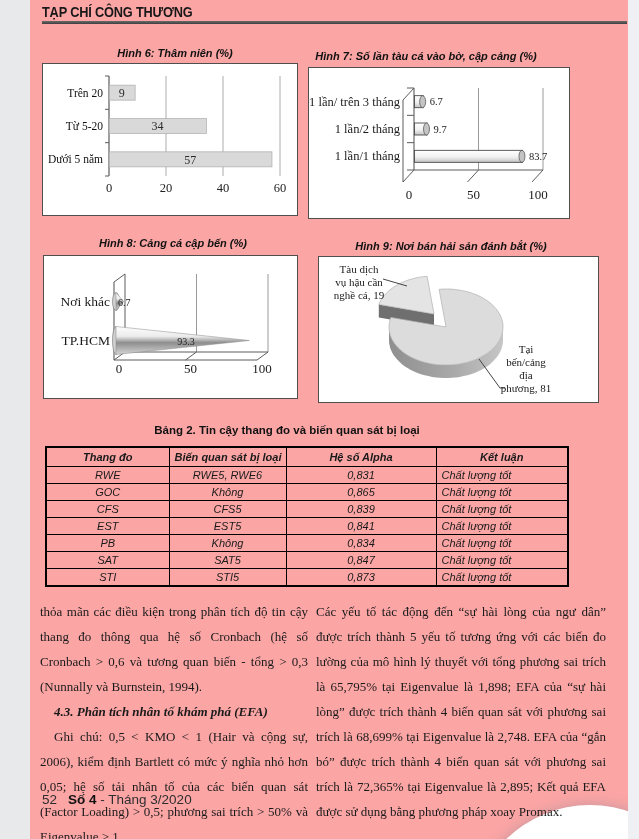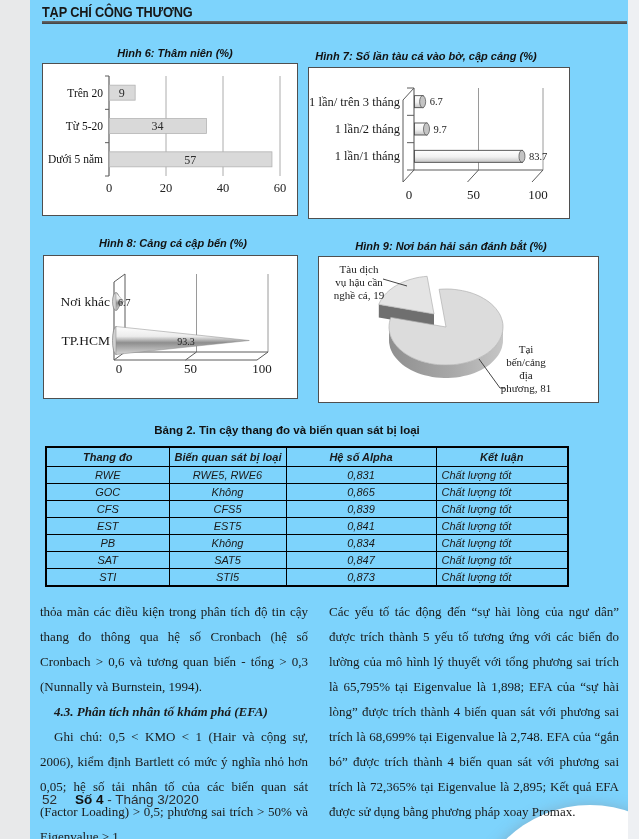--- a/index.html
+++ b/index.html
@@ -1,16 +1,16 @@
 <!DOCTYPE html>
 <html><head>
 <meta charset="utf-8">
 <style>
   html,body{margin:0;padding:0;background:#e8e9ea;}
-  .page{position:relative;width:639px;height:839px;background:#7dd3fc;overflow:hidden;
+  .page{position:relative;width:639px;height:839px;background:#fca5a5;overflow:hidden;
         font-family:"Liberation Serif",serif;color:#1a1a1a;}
   .strip-left{position:absolute;left:0;top:0;width:30px;height:839px;background:#e8e9ea;z-index:5;}
   .strip-right{position:absolute;left:628px;top:0;width:11px;height:839px;background:#eef0f3;z-index:5;}
   .curl{position:absolute;left:470px;top:805px;width:240px;height:240px;border-radius:50%;
         background:#fff;box-shadow:0 0 14px rgba(130,136,148,.45);z-index:1;}
   .masthead{position:absolute;left:42px;top:4px;font-family:"Liberation Sans",sans-serif;
         font-weight:bold;font-size:14.5px;letter-spacing:-.2px;color:#181818;
         transform:scaleX(.88);transform-origin:left center;white-space:nowrap;z-index:2;}
   .mastrule{position:absolute;left:42px;top:21px;width:585px;height:3px;
         background:linear-gradient(#6a6a6a,#3f3f3f);z-index:2;}
@@ -26,21 +26,21 @@
   table.rel th,table.rel td{border:1px solid #000;padding:0 5px;overflow:hidden;white-space:nowrap;font-style:italic;}
   table.rel th{height:18px;font-weight:bold;text-align:center;}
   table.rel td{height:16px;text-align:center;margin-left:8px;}
   table.rel td.l{text-align:left;}
   .col{position:absolute;top:599px;font-size:13px;line-height:25px;text-align:justify;z-index:2;}
   .col p{margin:0;}
   .col p.phead{font-weight:bold;font-style:italic;text-indent:14px;}
   .col p.pind{text-indent:14px;}
   .footer{position:absolute;left:42px;top:792px;font-family:"Liberation Sans",sans-serif;
         font-size:13.5px;color:#2e2e30;z-index:2;}
-  .footer .pg{margin-right:18px;}
+  .footer .pg{margin-right:11px;}
   .footer .iss{font-weight:bold;color:#111;}
   svg text{font-family:"Liberation Serif",serif;}
 </style>
 </head>
 <body>
 
 <div class="page">
   <div class="curl"></div>
 
   <div class="masthead">TẠP CHÍ CÔNG THƯƠNG</div>
@@ -236,21 +236,21 @@
         </tr>
       </tbody>
   </table>
 
   <div class="col" style="left:40px;width:268px;">
     <p>thỏa mãn các điều kiện trong phân tích độ tin cậy thang đo thông qua hệ số Cronbach (hệ số Cronbach &gt; 0,6 và tương quan biến - tổng &gt; 0,3 (Nunnally và Burnstein, 1994).</p>
     <p class="phead">4.3. Phân tích nhân tố khám phá (EFA)</p>
     <p class="pind">Ghi chú: 0,5 &lt; KMO &lt; 1 (Hair và cộng sự, 2006), kiểm định Bartlett có mức ý nghĩa nhỏ hơn 0,05; hệ số tải nhân tố của các biến quan sát (Factor Loading) &gt; 0,5; phương sai trích &gt; 50% và Eigenvalue &gt; 1.</p>
     <p class="pind">Kết quả được trình bày trong Bảng 3 cho thấy:</p>
   </div>
-  <div class="col" style="left:316px;width:290px;margin-left:13px;">
+  <div class="col" style="left:316px;width:290px;">
     <p>Các yếu tố tác động đến “sự hài lòng của ngư dân” được trích thành 5 yếu tố tương ứng với các biến đo lường của mô hình lý thuyết với tổng phương sai trích là 65,795% tại Eigenvalue là 1,898; EFA của “sự hài lòng” được trích thành 4 biến quan sát với phương sai trích là 68,699% tại Eigenvalue là 2,748. EFA của “gắn bó” được trích thành 4 biến quan sát với phương sai trích là 72,365% tại Eigenvalue là 2,895; Kết quả EFA được sử dụng bằng phương pháp xoay Promax.</p>
   </div>
 
   <div class="footer">
     <span class="pg">52</span><span class="iss">Số 4</span>
     <span>- Tháng 3/2020</span>
   </div>
 
   <div class="strip-left"></div>
   <div class="strip-right"></div>

